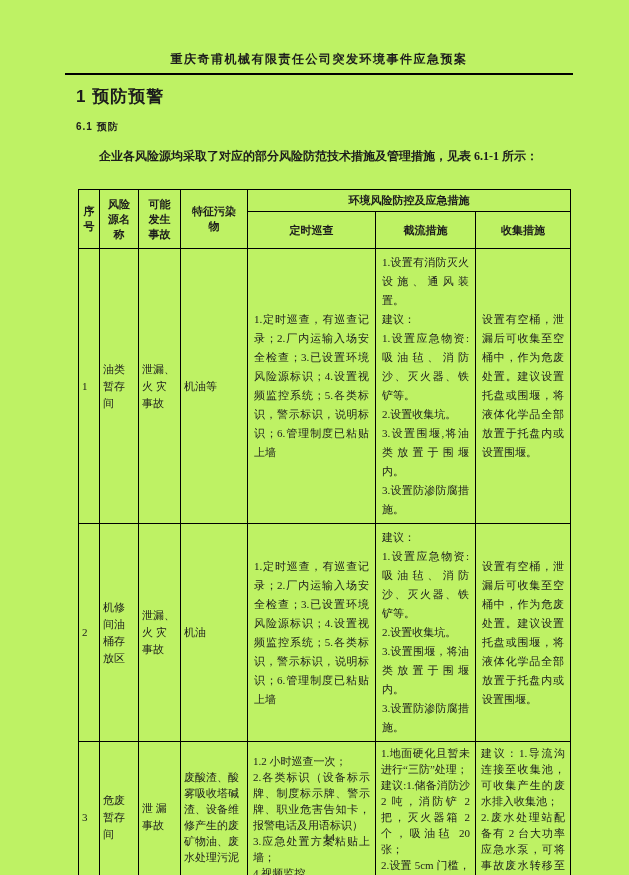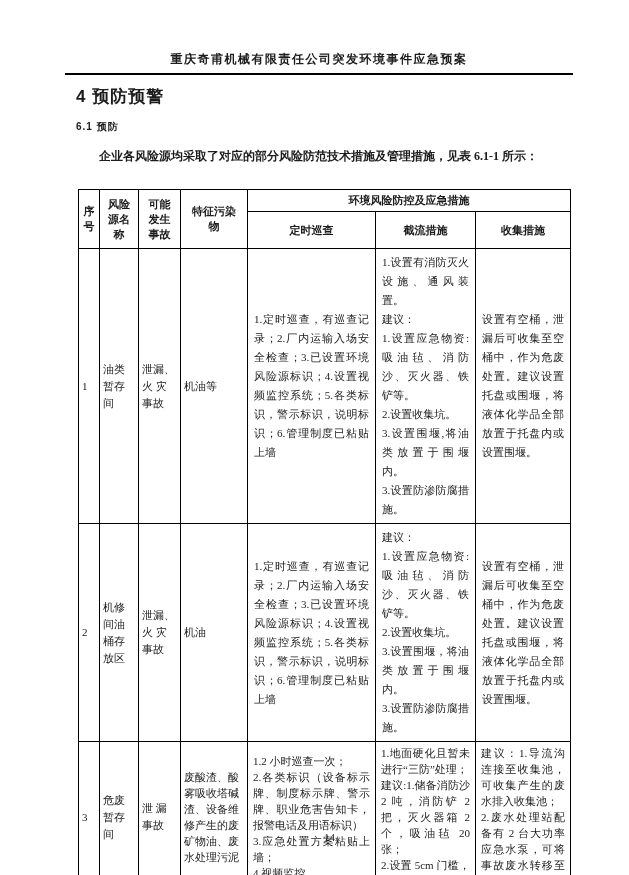--- a/index.html
+++ b/index.html
@@ -1,21 +1,21 @@
 <!DOCTYPE html>
 <html><head>
 <meta charset="utf-8">
 <style>
   html, body { margin: 0; padding: 0; background: #e8e8e8; }
   .page {
     position: relative;
     width: 629px;
     height: 875px;
     margin: 0 auto;
-    background: #ffffff;
+    background: #bef264;
     font-family: "Liberation Serif", "DejaVu Serif", serif;
     color: #1c1c1c;
     overflow: hidden;
   }
   .doc-header {
     position: absolute;
     top: 51px;
     left: 65px;
     width: 508px;
     text-align: center;
@@ -113,21 +113,21 @@
     font-size: 11px;
   }
 </style>
 </head>
 <body>
 
 <div class="page">
 
   <div class="doc-header">重庆奇甫机械有限责任公司突发环境事件应急预案</div>
 
-  <div class="h1">4 预防预警</div>
+  <div class="h1">1 预防预警</div>
 
   <div class="h2">6.1 预防</div>
 
   <div class="para">企业各风险源均采取了对应的部分风险防范技术措施及管理措施，见表 6.1-1 所示：</div>
 
 
   <table class="risk">
     <colgroup>
       <col style="width:21px">
       <col style="width:39px">

